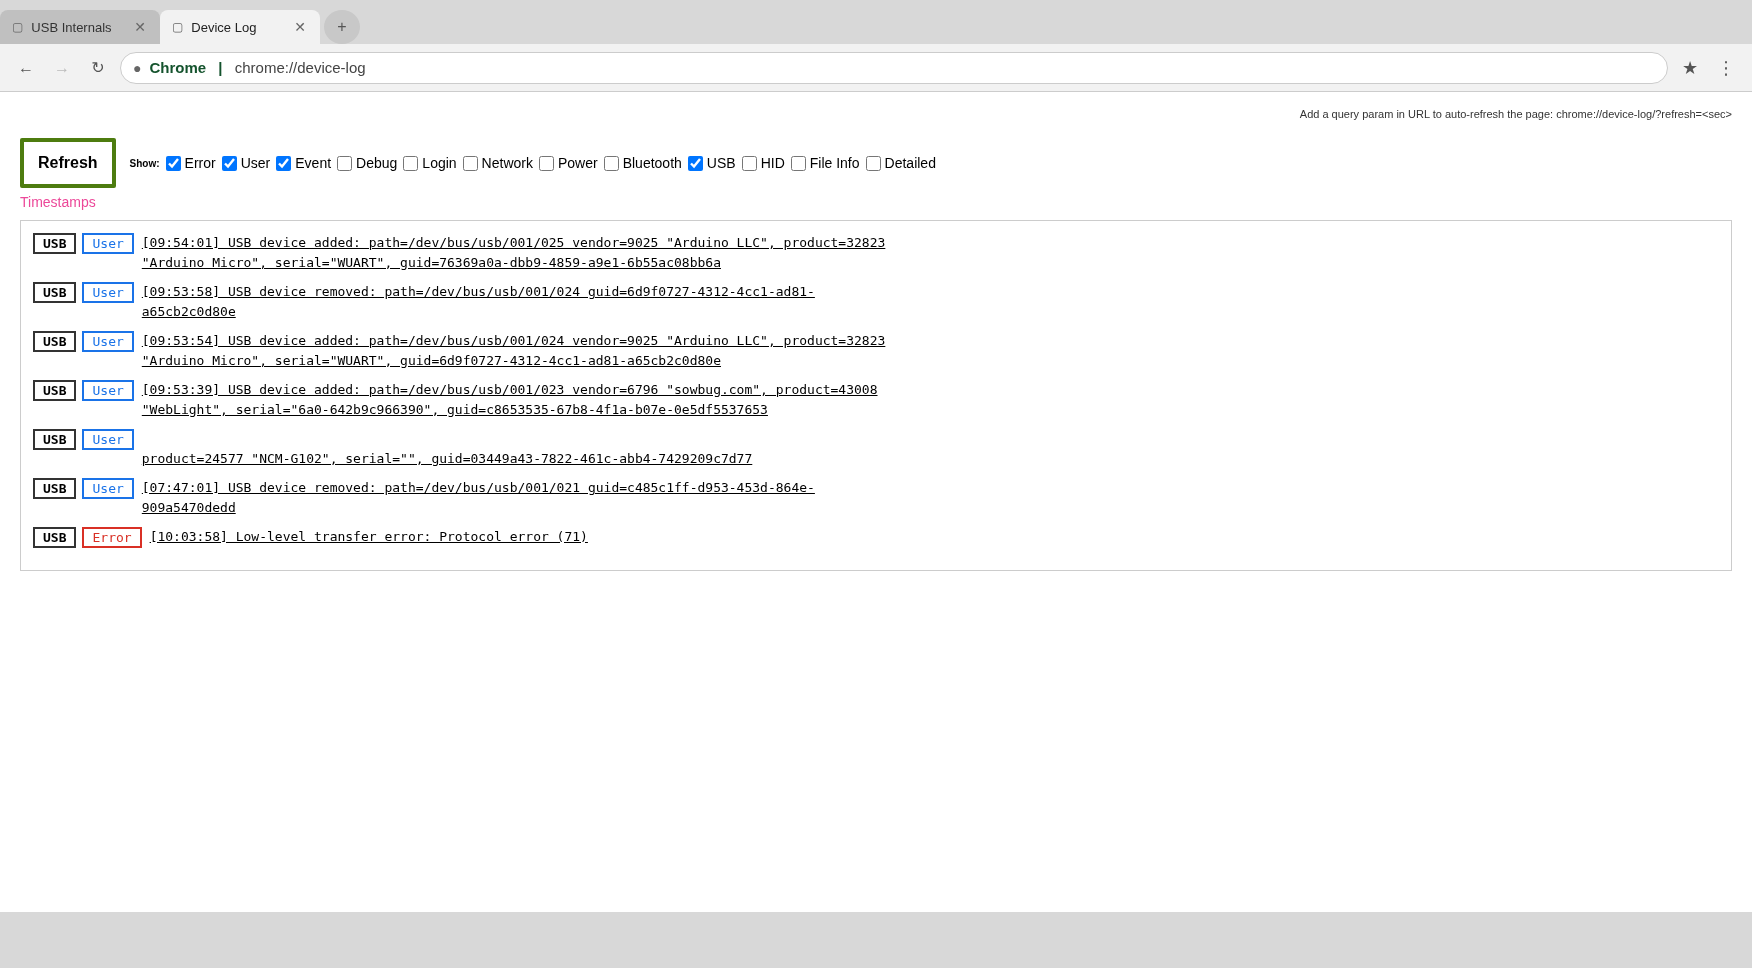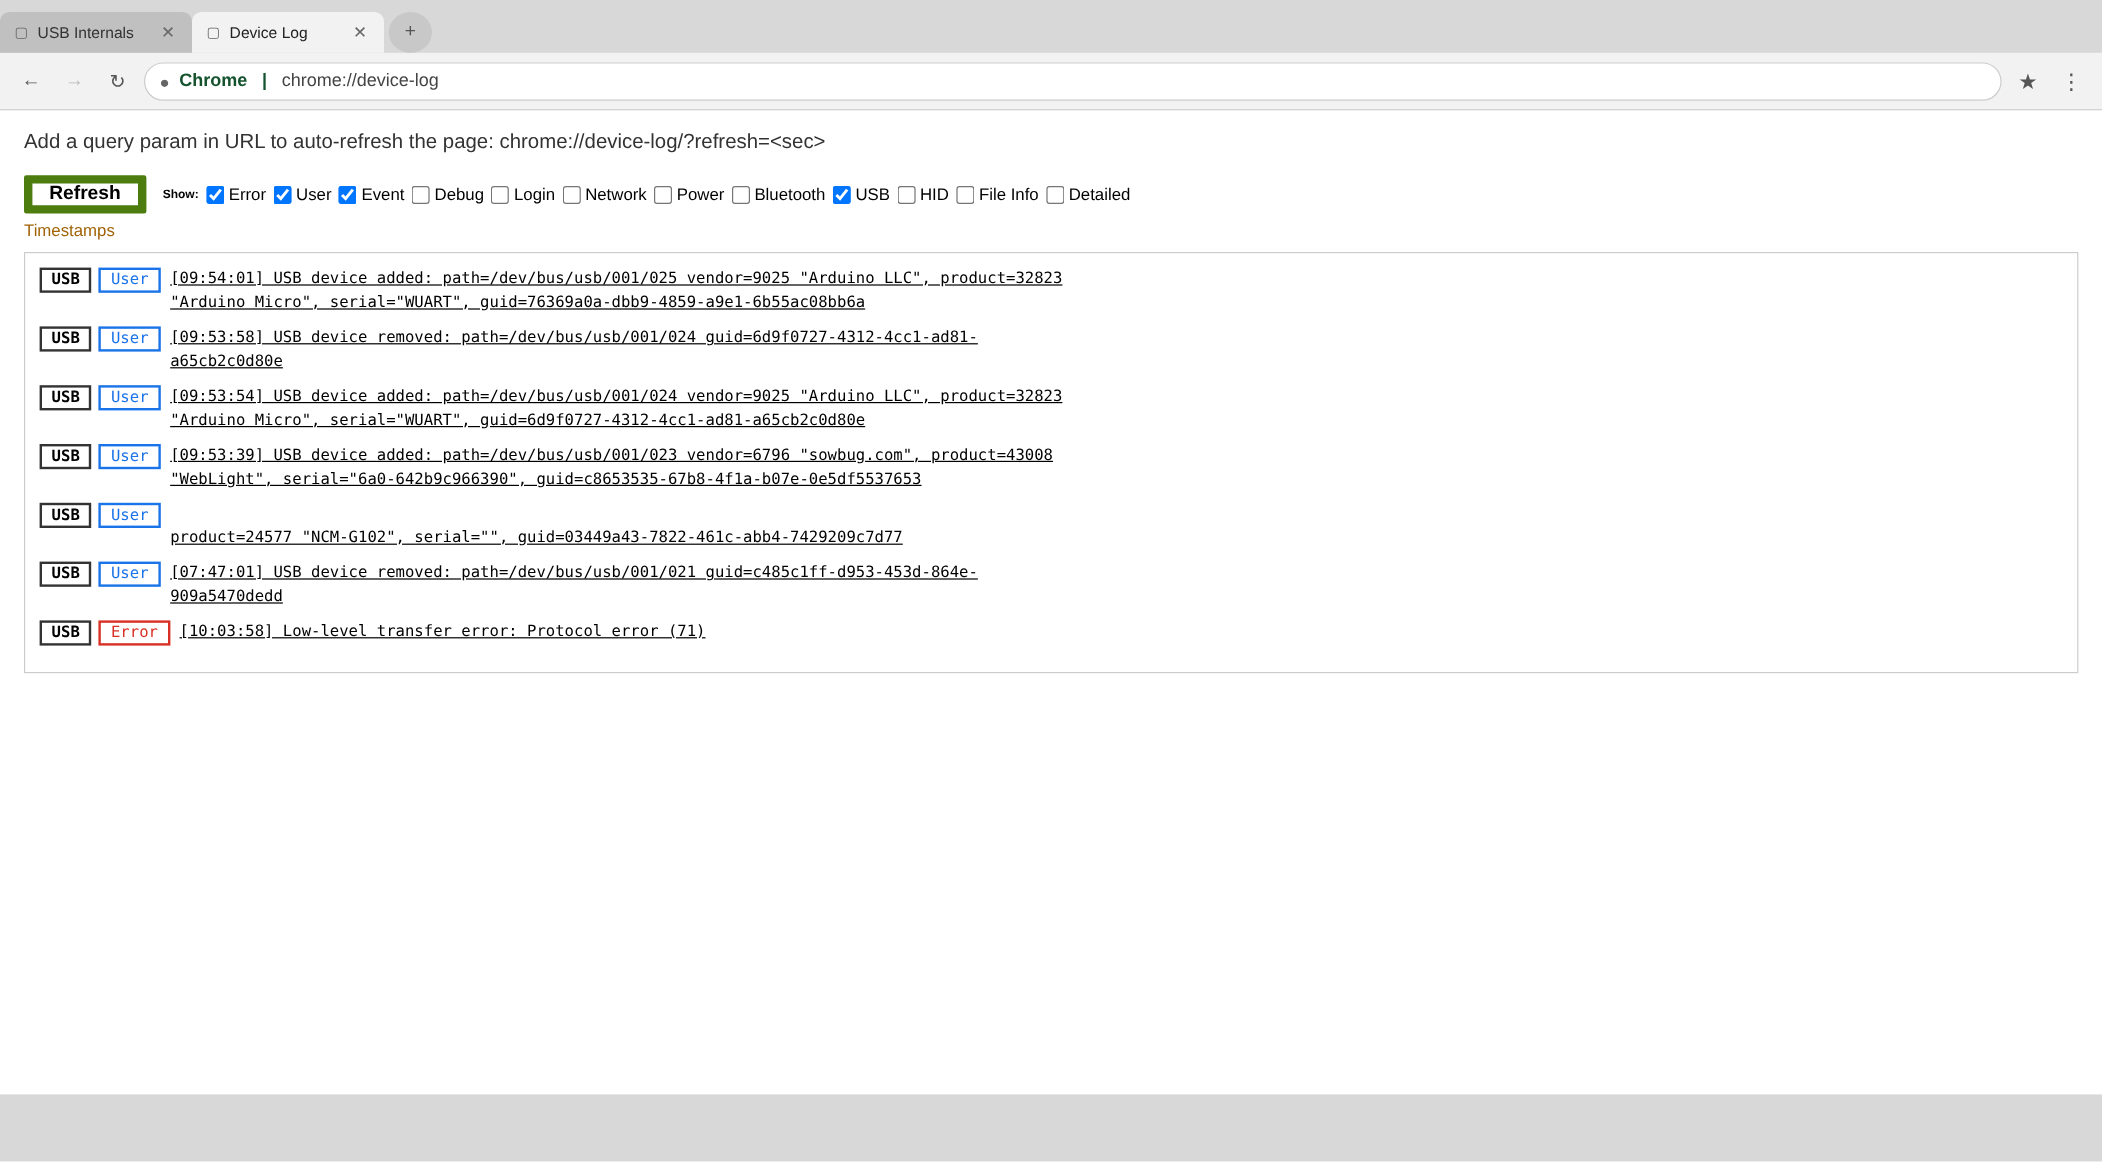--- a/index.html
+++ b/index.html
@@ -122,37 +122,38 @@
     }
 
     
     .page-content {
       background: white;
       padding: 16px 20px;
       min-height: 820px;
     }
 
     .info-text {
-      font-size: 17px;
+      font-size: 11px;
       color: #333;
       margin-bottom: 18px;
+      text-align: right;
     }
 
     
     .controls-bar {
       display: flex;
       align-items: center;
       flex-wrap: wrap;
       gap: 6px;
       margin-bottom: 6px;
     }
     .refresh-btn {
-      border: 7px solid #4d7c0f;
+      border: 4px solid #4d7c0f;
       background: white;
-      padding: 0 14px;
+      padding: 12px 14px;
       font-size: 16px;
       font-weight: bold;
       cursor: pointer;
       border-radius: 2px;
     }
     .show-label {
       font-size: 10px;
       font-weight: bold;
       margin-left: 8px;
     }
@@ -161,21 +162,21 @@
       align-items: center;
       gap: 4px;
       font-size: 14px;
     }
     .checkbox-group input[type="checkbox"] {
       width: 15px; height: 15px;
       cursor: pointer;
     }
     .timestamps-label {
       font-size: 14px;
-      color: #a16207;
+      color: #ec4899;
       margin-top: 0;
     }
 
     
     .log-container {
       border: 1px solid #ccc;
       padding: 12px;
       margin-top: 10px;
       font-family: monospace;
       font-size: 13px;

